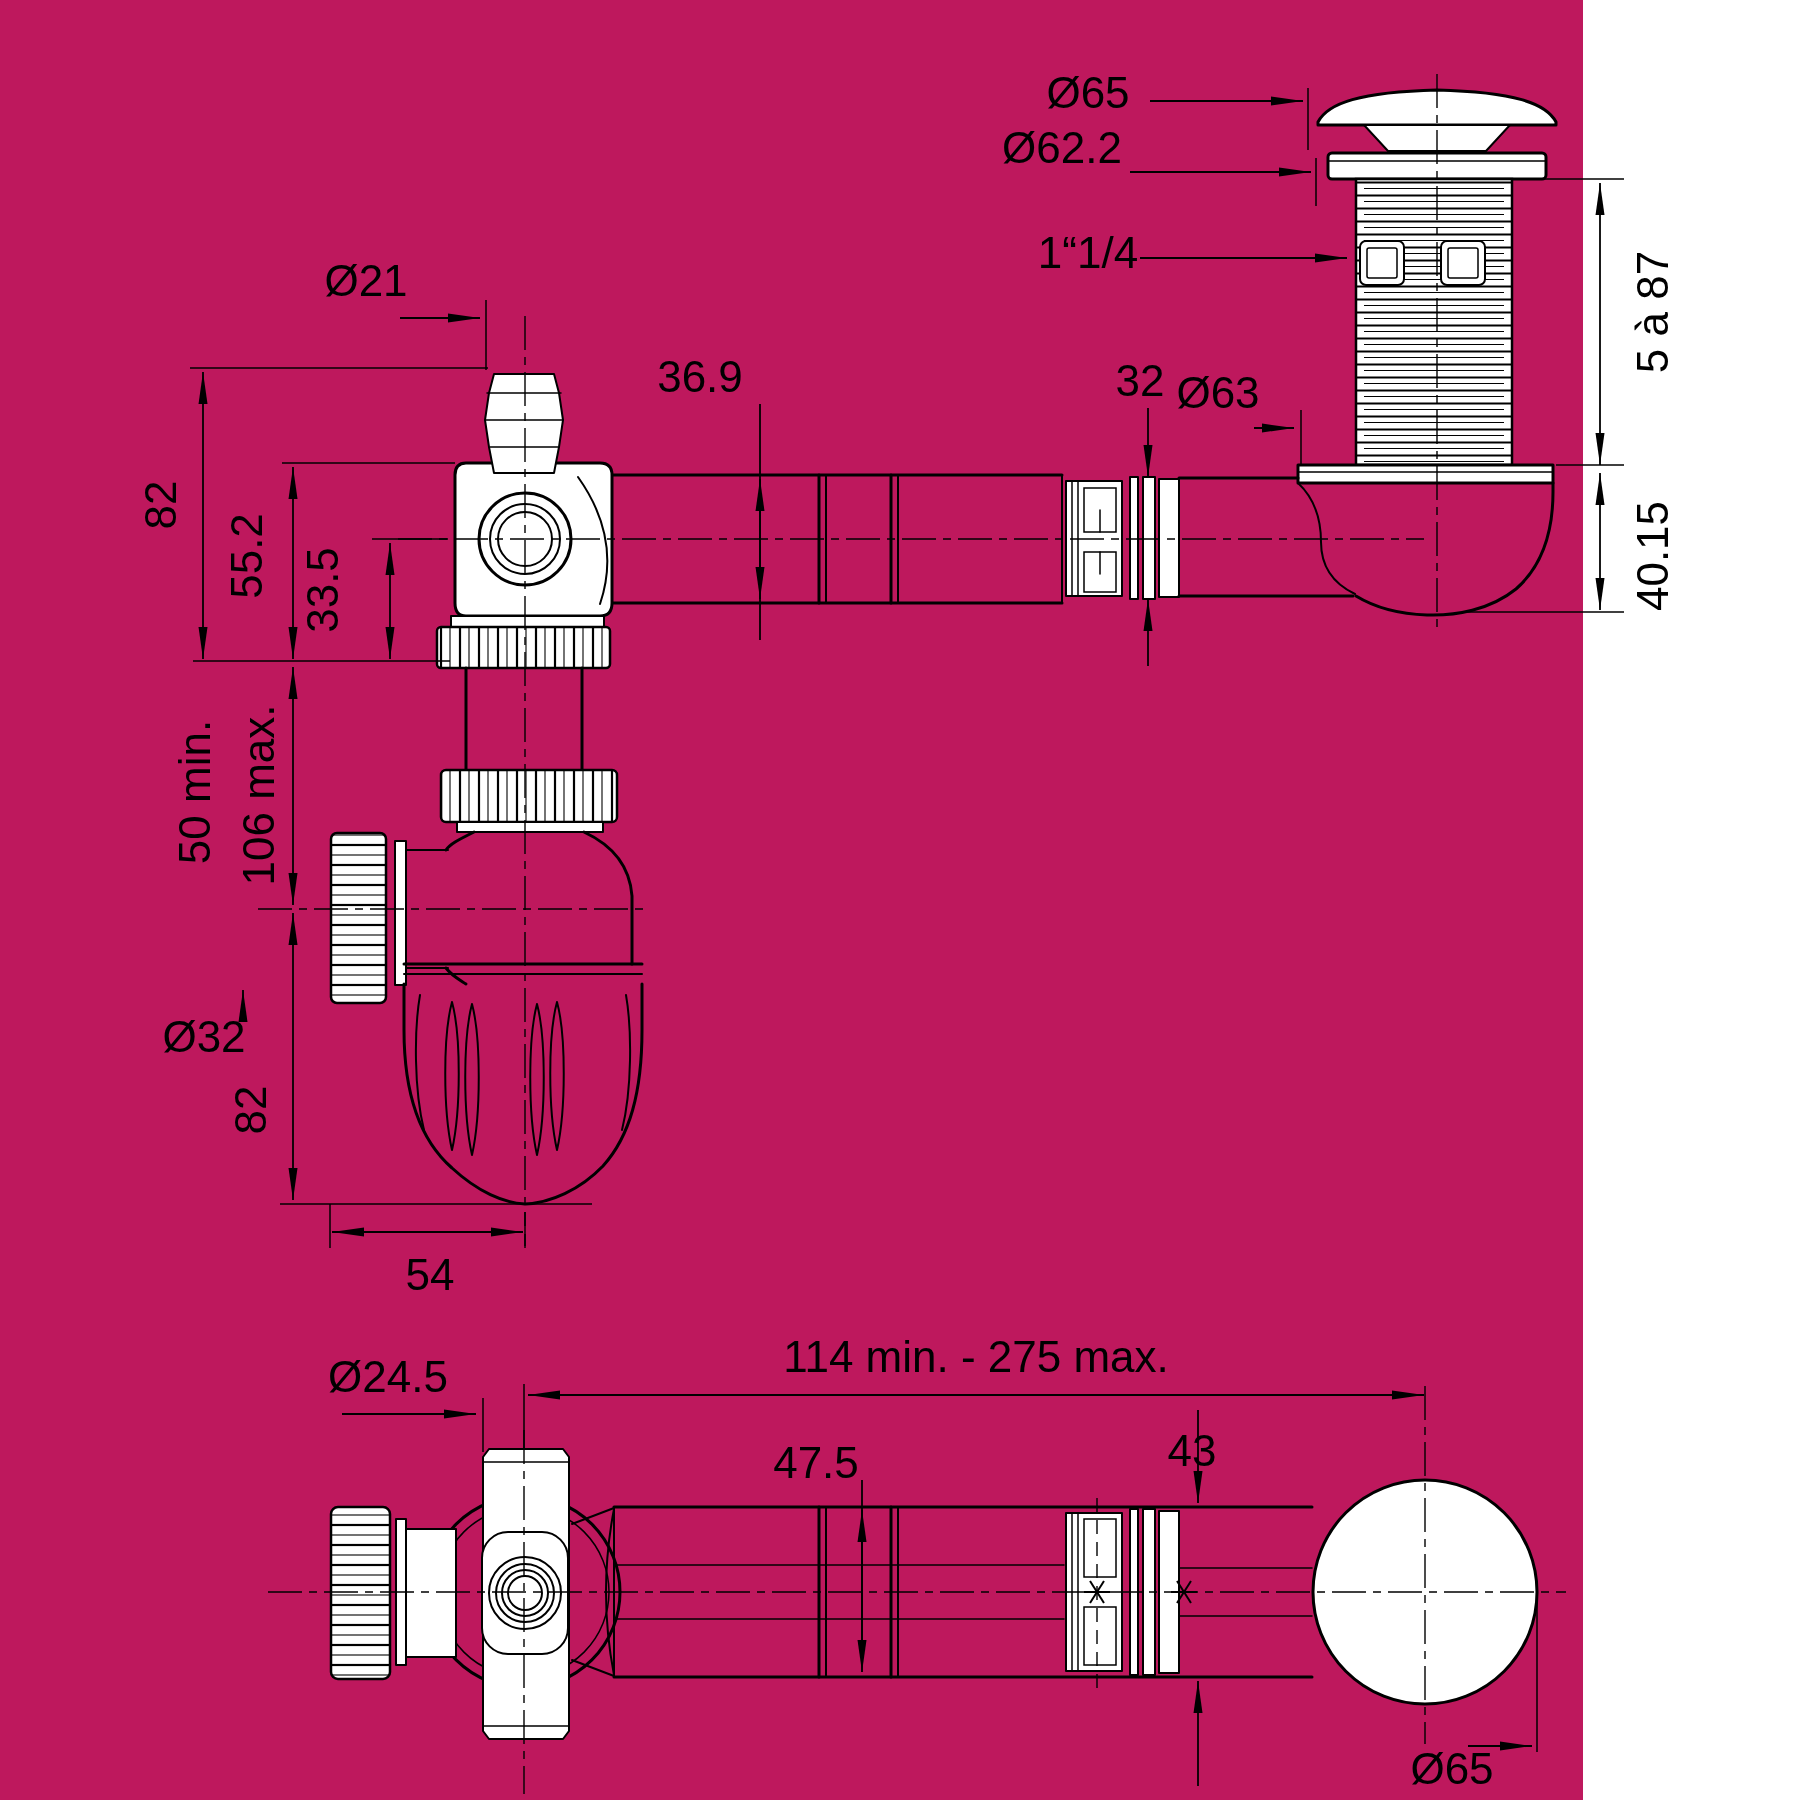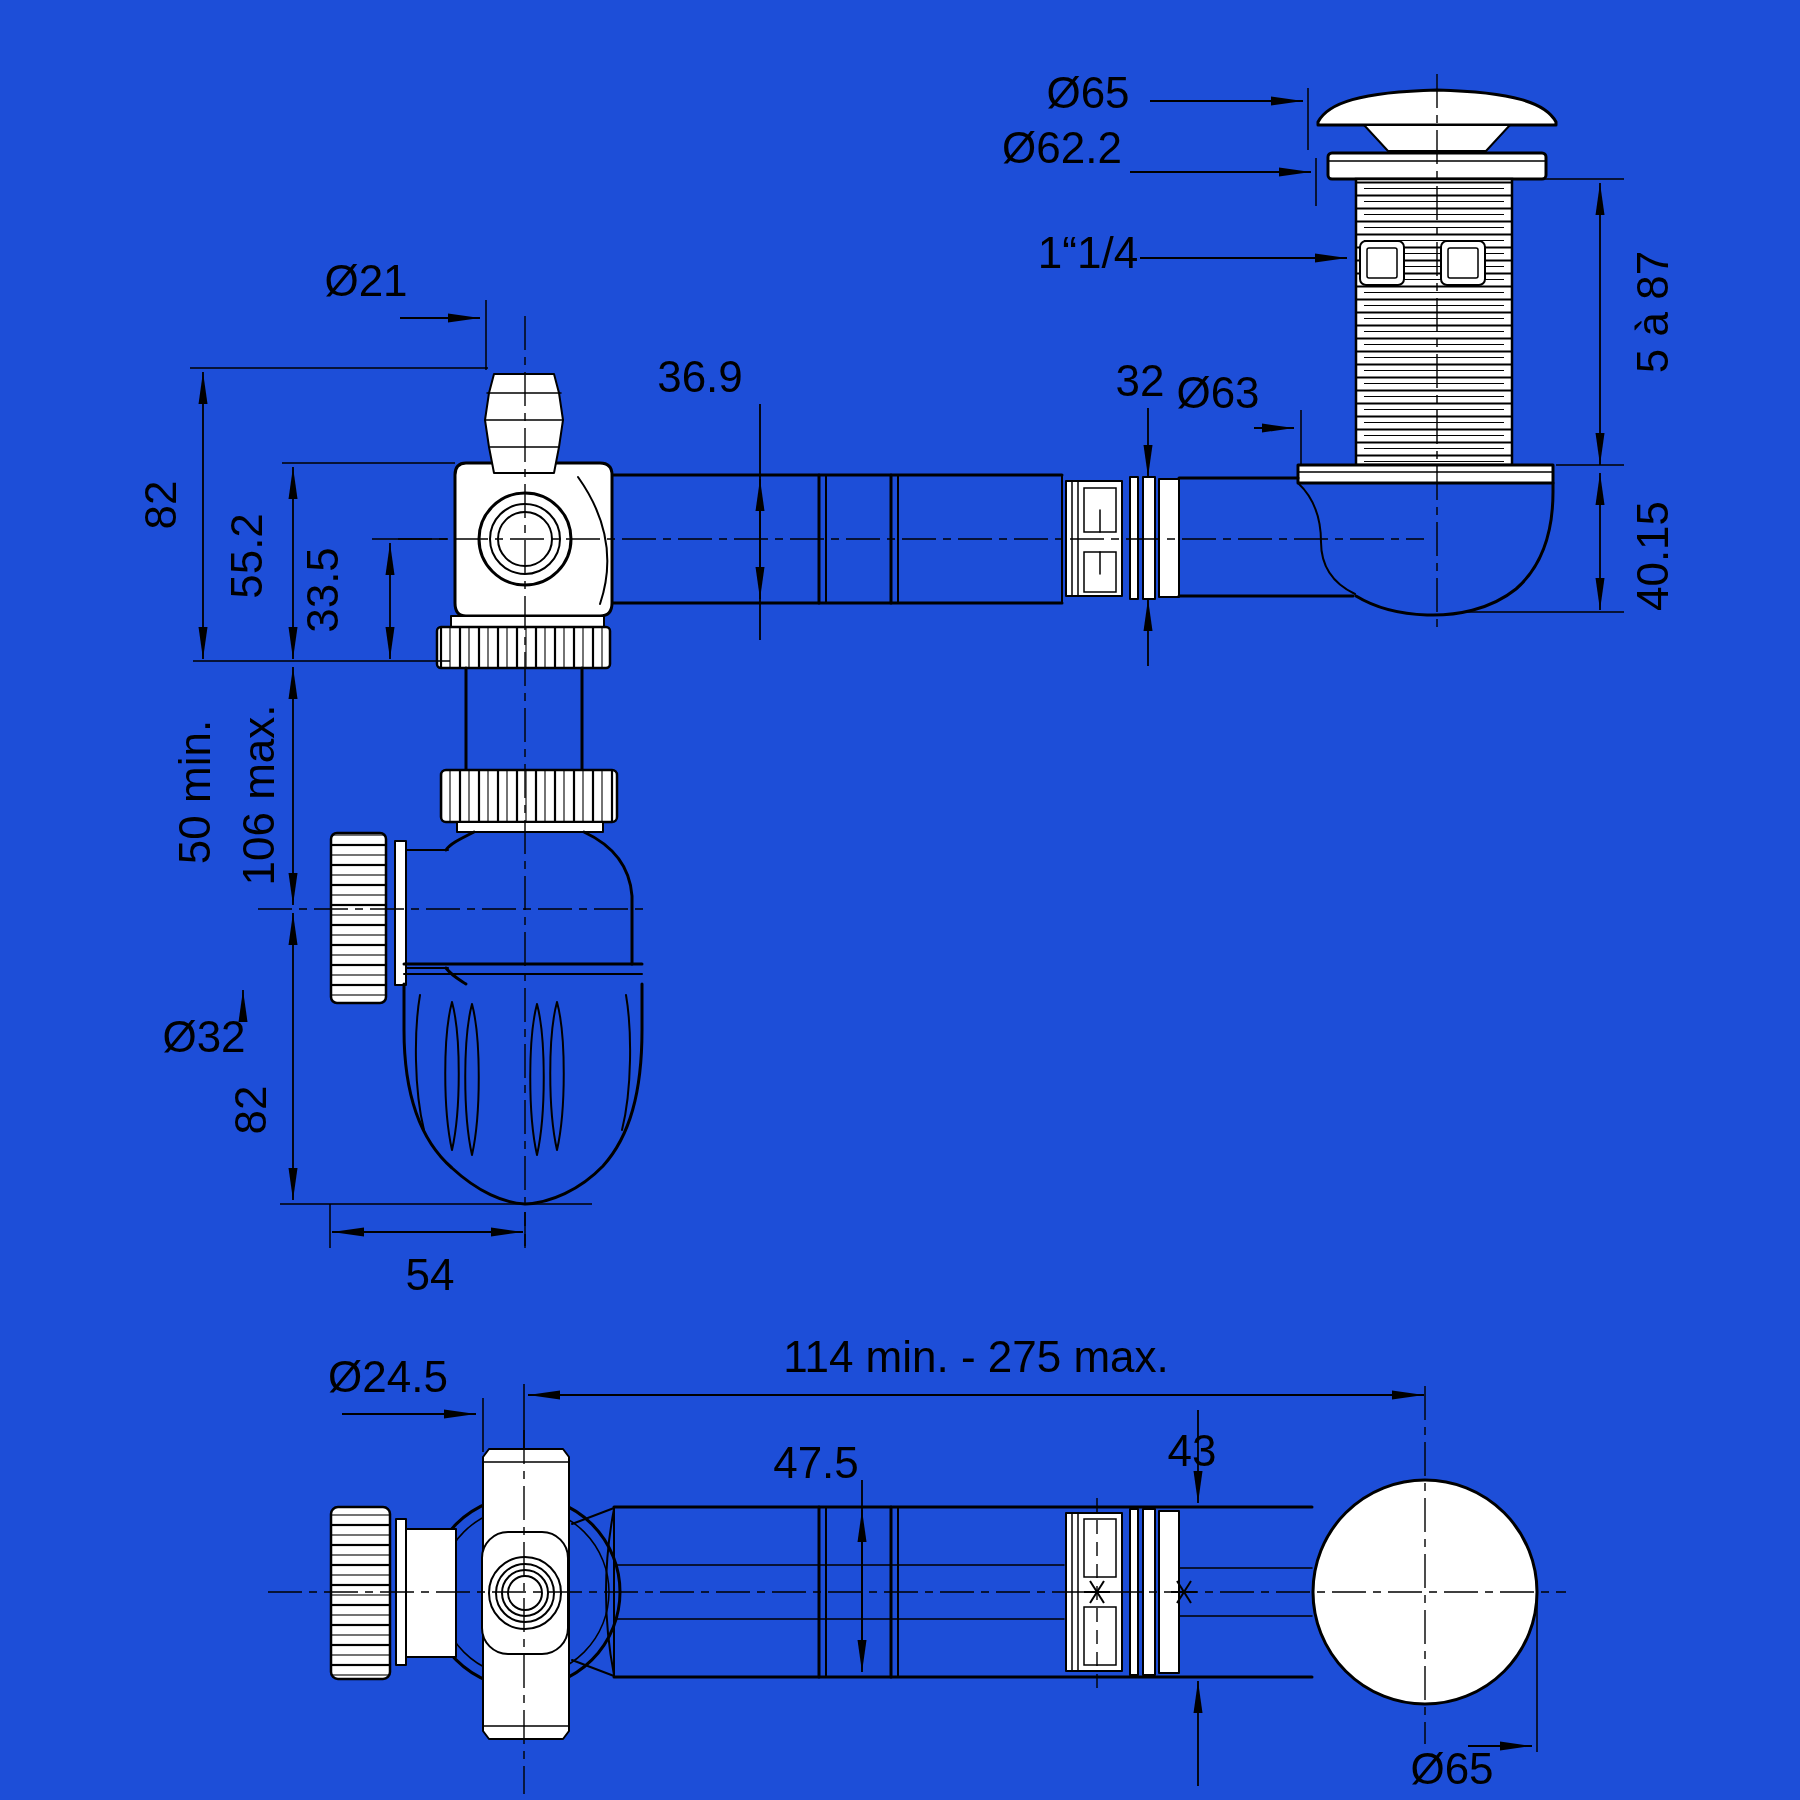--- a/index.html
+++ b/index.html
@@ -1,16 +1,16 @@
 <!DOCTYPE html>
 <html><head>
 <meta charset="utf-8">
 <style>
   html,body{margin:0;padding:0;background:#fff}
-  #stage{width:1800px;height:1800px;position:relative;background:#1d4ed8}
+  #stage{width:1583px;height:1800px;position:relative;background:#be185d}
   svg{display:block}
   .o3{fill:none;stroke:#000;stroke-width:3;stroke-linejoin:round;stroke-linecap:round}
   .o2{fill:none;stroke:#000;stroke-width:2;stroke-linejoin:round;stroke-linecap:round}
   .o15{fill:none;stroke:#000;stroke-width:1.5;stroke-linecap:round}
   .wf{fill:#fff;stroke:#000;stroke-width:3;stroke-linejoin:round}
   .wf2{fill:#fff;stroke:#000;stroke-width:2;stroke-linejoin:round}
   .cl{stroke:#000;stroke-width:1.4;fill:none;stroke-dasharray:34 7 8 7}
   .cld{stroke:#000;stroke-width:1.4;fill:none;stroke-dasharray:14 8}
   .dim{stroke:#000;stroke-width:1.8;fill:none}
   .ext{stroke:#000;stroke-width:1.5;fill:none}

